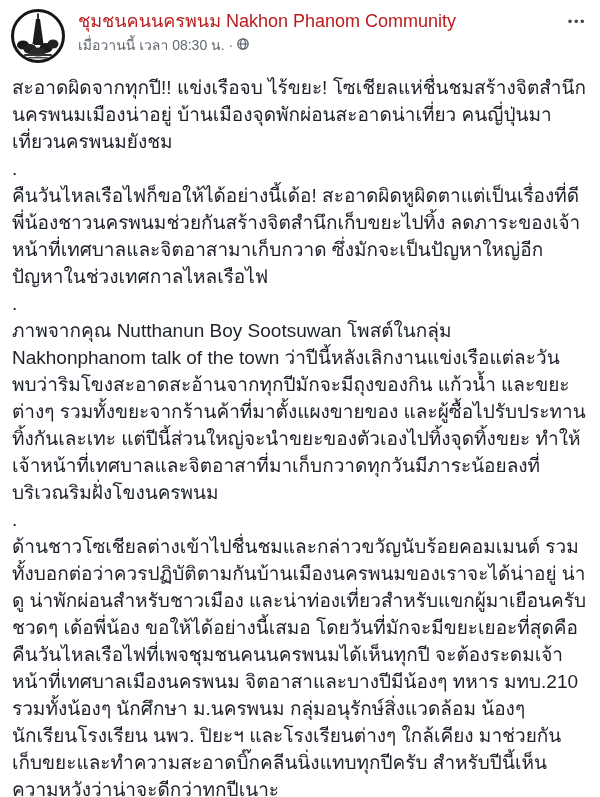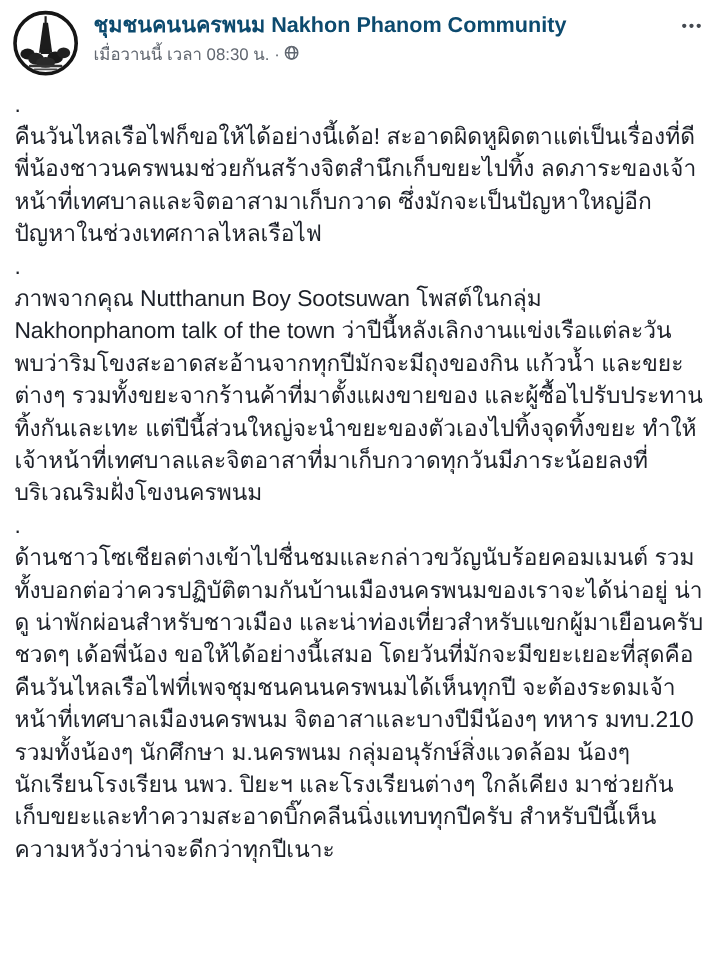--- a/index.html
+++ b/index.html
@@ -28,22 +28,22 @@
     cursor: pointer;
   }
   .header-info {
     flex: 1 1 auto;
     padding-left: 12px;
     padding-top: 1px;
     min-width: 0;
   }
   .page-name {
     font-size: 18px;
-    font-weight: bold;
-    color: #0c4a6e;
+    font-weight: normal;
+    color: #b91c1c;
     line-height: 24px;
     text-decoration: none;
     display: inline-block;
     cursor: pointer;
     white-space: nowrap;
   }
   .meta-row {
     display: flex;
     align-items: flex-end;
     gap: 4px;
@@ -121,20 +121,21 @@
       </div>
     </div>
 
     <button class="more-btn">
       <span>•••</span>
     </button>
 
   </header>
 
   <div class="post-body">
+    <div class="post-paragraph">สะอาดผิดจากทุกปี!! แข่งเรือจบ ไร้ขยะ! โซเชียลแห่ชื่นชมสร้างจิตสำนึกนครพนมเมืองน่าอยู่ บ้านเมืองจุดพักผ่อนสะอาดน่าเที่ยว คนญี่ปุ่นมาเที่ยวนครพนมยังชม</div>
     <div class="post-paragraph">.</div>
     <div class="post-paragraph">คืนวันไหลเรือไฟก็ขอให้ได้อย่างนี้เด้อ! สะอาดผิดหูผิดตาแต่เป็นเรื่องที่ดี พี่น้องชาวนครพนมช่วยกันสร้างจิตสำนึกเก็บขยะไปทิ้ง ลดภาระของเจ้าหน้าที่เทศบาลและจิตอาสามาเก็บกวาด ซึ่งมักจะเป็นปัญหาใหญ่อีกปัญหาในช่วงเทศกาลไหลเรือไฟ</div>
     <div class="post-paragraph">.</div>
     <div class="post-paragraph">ภาพจากคุณ Nutthanun Boy Sootsuwan โพสต์ในกลุ่ม Nakhonphanom talk of the town ว่าปีนี้หลังเลิกงานแข่งเรือแต่ละวัน พบว่าริมโขงสะอาดสะอ้านจากทุกปีมักจะมีถุงของกิน แก้วน้ำ และขยะต่างๆ รวมทั้งขยะจากร้านค้าที่มาตั้งแผงขายของ และผู้ซื้อไปรับประทานทิ้งกันเละเทะ แต่ปีนี้ส่วนใหญ่จะนำขยะของตัวเองไปทิ้งจุดทิ้งขยะ ทำให้เจ้าหน้าที่เทศบาลและจิตอาสาที่มาเก็บกวาดทุกวันมีภาระน้อยลงที่บริเวณริมฝั่งโขงนครพนม</div>
     <div class="post-paragraph">.</div>
     <div class="post-paragraph">ด้านชาวโซเชียลต่างเข้าไปชื่นชมและกล่าวขวัญนับร้อยคอมเมนต์ รวมทั้งบอกต่อว่าควรปฏิบัติตามกันบ้านเมืองนครพนมของเราจะได้น่าอยู่ น่าดู น่าพักผ่อนสำหรับชาวเมือง และน่าท่องเที่ยวสำหรับแขกผู้มาเยือนครับ ชวดๆ เด้อพี่น้อง ขอให้ได้อย่างนี้เสมอ โดยวันที่มักจะมีขยะเยอะที่สุดคือคืนวันไหลเรือไฟที่เพจชุมชนคนนครพนมได้เห็นทุกปี จะต้องระดมเจ้าหน้าที่เทศบาลเมืองนครพนม จิตอาสาและบางปีมีน้องๆ ทหาร มทบ.210 รวมทั้งน้องๆ นักศึกษา ม.นครพนม กลุ่มอนุรักษ์สิ่งแวดล้อม น้องๆ นักเรียนโรงเรียน นพว. ปิยะฯ และโรงเรียนต่างๆ ใกล้เคียง มาช่วยกันเก็บขยะและทำความสะอาดบิ๊กคลีนนิ่งแทบทุกปีครับ สำหรับปีนี้เห็นความหวังว่าน่าจะดีกว่าทุกปีเนาะ</div>
   </div>
 
 </article>
 

